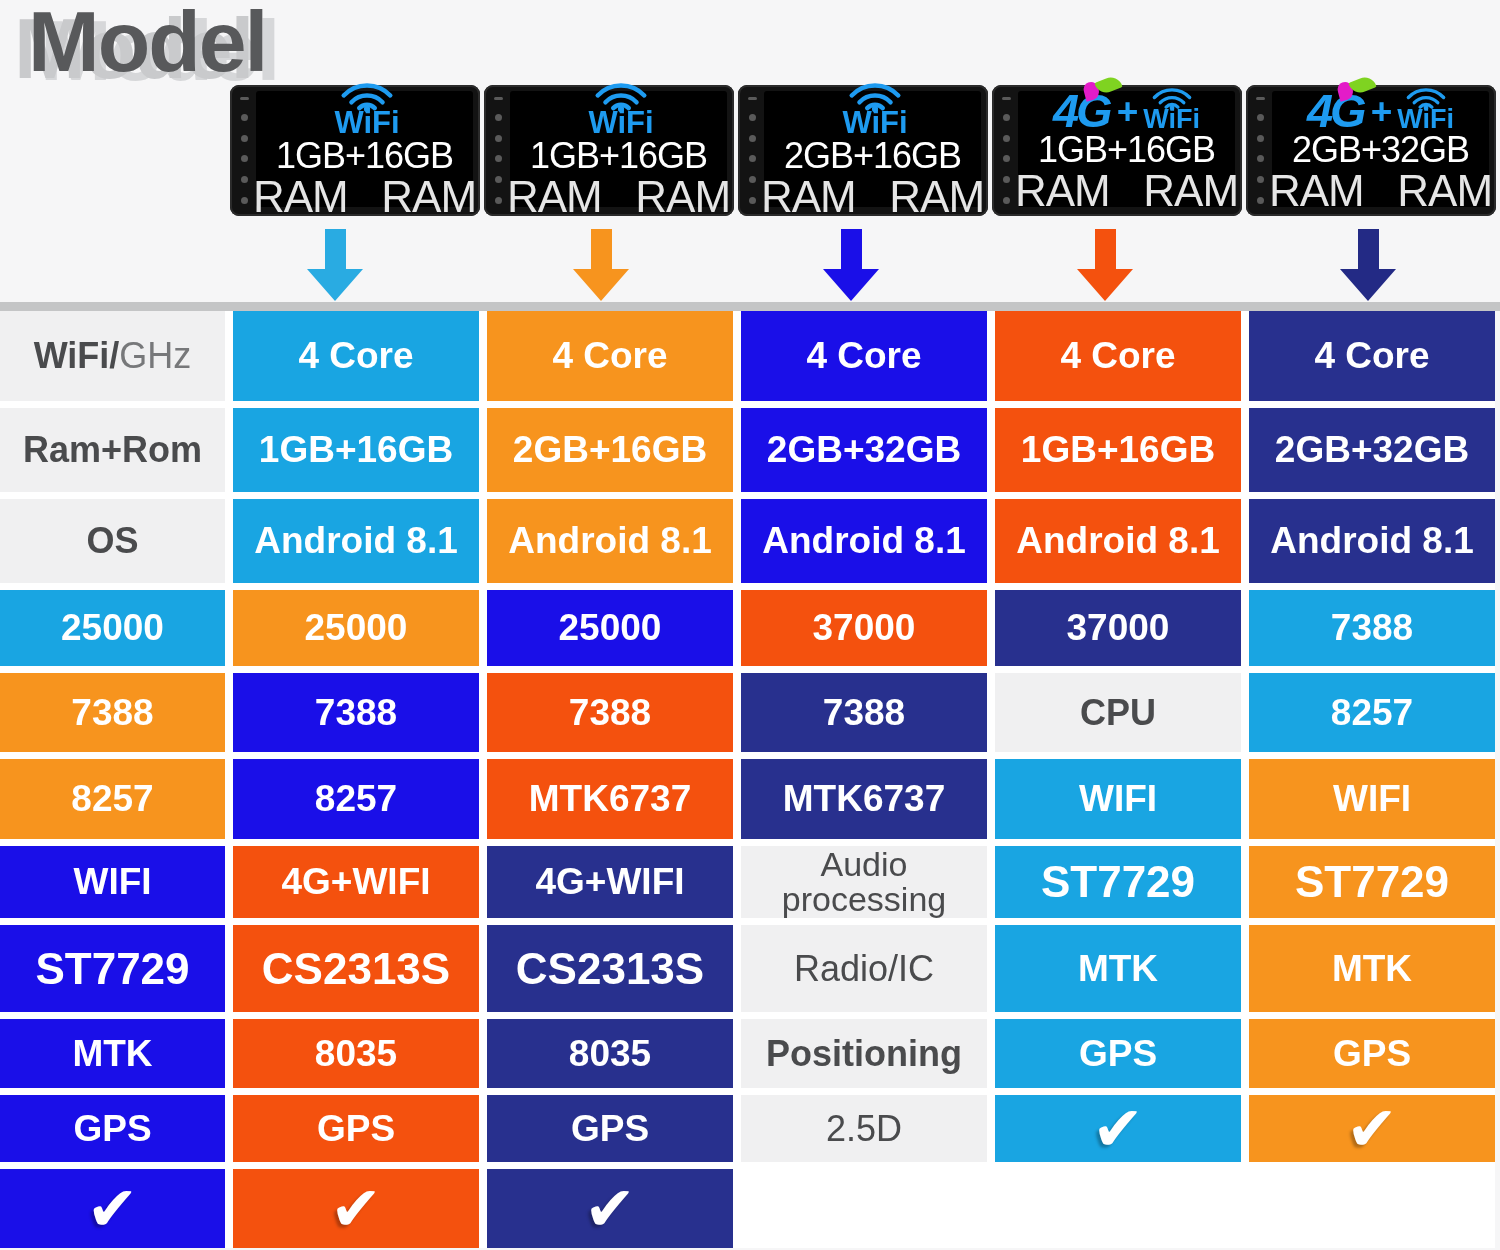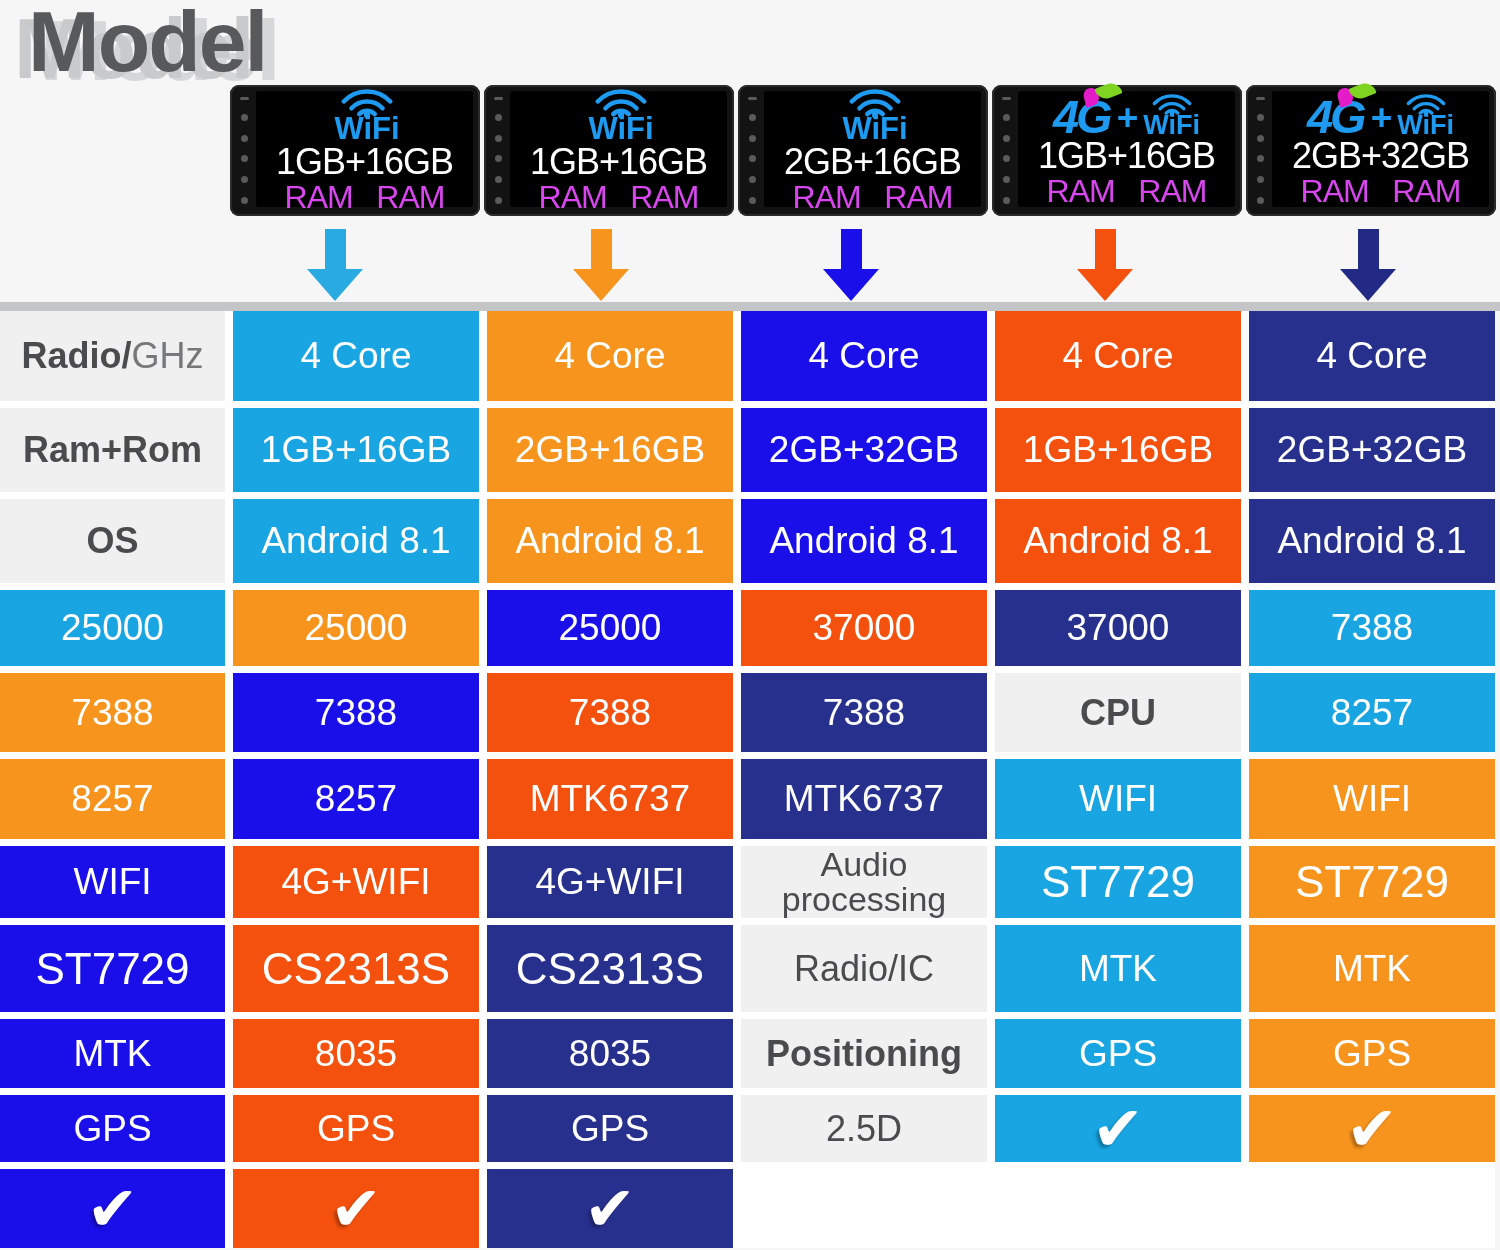--- a/index.html
+++ b/index.html
@@ -32,42 +32,42 @@
   .device.has-4g .wifi-arcs{width:46px;height:25px;}
   .device.has-4g .wifi-word{font-size:27px;}
   .fourg{color:var(--wifi_blue);font-size:47px;font-weight:bold;font-style:italic;line-height:0.85;letter-spacing:-3px;}
   .fourg-deco{position:absolute;top:-13px;right:-14px;width:40px;height:22px;}
   .fourg-deco .swoosh{position:absolute;left:0;top:4px;width:15px;height:18px;background:var(--fourg_magenta);
         border-radius:50% 55% 60% 0;transform:rotate(-15deg);}
   .fourg-deco .leaf{position:absolute;left:12px;top:0;width:25px;height:14px;background:var(--fourg_green);
         border-radius:2px 14px 2px 14px;transform:rotate(-22deg);}
   .plus{color:var(--wifi_blue);font-weight:bold;font-size:37px;line-height:1;margin-bottom:1px;}
   .storage{color:#fff;font-size:36px;line-height:1.02;letter-spacing:-1px;}
-  .ram{color:#d946ef;font-size:32px;line-height:1.0;white-space:pre;letter-spacing:-1px;}
+  .ram{color:#e5e5e5;font-size:44px;line-height:1.0;white-space:pre;letter-spacing:-1px;}
 
   
   .arrow{position:absolute;top:229px;width:58px;height:72px;display:flex;flex-direction:column;align-items:center;}
   .arrow .shaft{width:21px;height:40px;background:var(--arrow-color);}
   .arrow .head{width:0;height:0;border-left:28px solid transparent;border-right:28px solid transparent;
                border-top:32px solid var(--arrow-color);}
 
   
   .divider{position:absolute;left:0;top:302px;width:1500px;height:9px;background:#c4c5c6;}
 
   
   .spec-table{position:absolute;left:0;top:311px;display:grid;background:#fff;
       grid-template-columns:225px 246px 246px 246px 246px 246px;
       grid-template-rows:90px 84px 84px 76px 79px 80px 72px 87px 69px 67px 79px;
       column-gap:8px;row-gap:7px;}
   .rowlabel{background:#f0f0f1;color:#4a4b4d;display:flex;align-items:center;justify-content:center;
       font-size:36px;text-align:center;line-height:1.04;}
   .rowlabel.bold{font-weight:bold;}
   .rowlabel .lt{color:#77787a;font-weight:normal;}
   .rowlabel.small{font-size:34px;}
-  .cell{color:#fff;display:flex;align-items:center;justify-content:center;font-size:37px;}
+  .cell{color:#fff;display:flex;align-items:center;justify-content:center;font-size:37px;font-weight:bold;}
   .cell.big{font-size:44px;}
   .cell.check{font-size:62px;text-shadow:-3px 3px 3px rgba(0,0,0,0.28);}
 </style>
 </head>
 <body>
 
 <div id="stage">
 
   <div class="title">Model</div>
 
@@ -242,21 +242,21 @@
   <div class="arrow" style="left: 1339px; --arrow-color: #232a85;">
       <div class="shaft"></div>
       <div class="head"></div>
     </div>
 
   <div class="divider"></div>
 
   <div class="spec-table">
 
     <div class="rowlabel bold">
-        <span>Radio/</span>
+        <span>WiFi/</span>
         <span class="lt">GHz</span>
       </div>
     <div class="cell" style="background: rgb(25, 165, 226);">4 Core</div>
     <div class="cell" style="background: rgb(247, 148, 30);">4 Core</div>
     <div class="cell" style="background: rgb(26, 15, 232);">4 Core</div>
     <div class="cell" style="background: rgb(244, 81, 14);">4 Core</div>
     <div class="cell" style="background: rgb(40, 48, 142);">4 Core</div>
 
     <div class="rowlabel bold">Ram+Rom</div>
     <div class="cell" style="background: rgb(25, 165, 226);">1GB+16GB</div>

